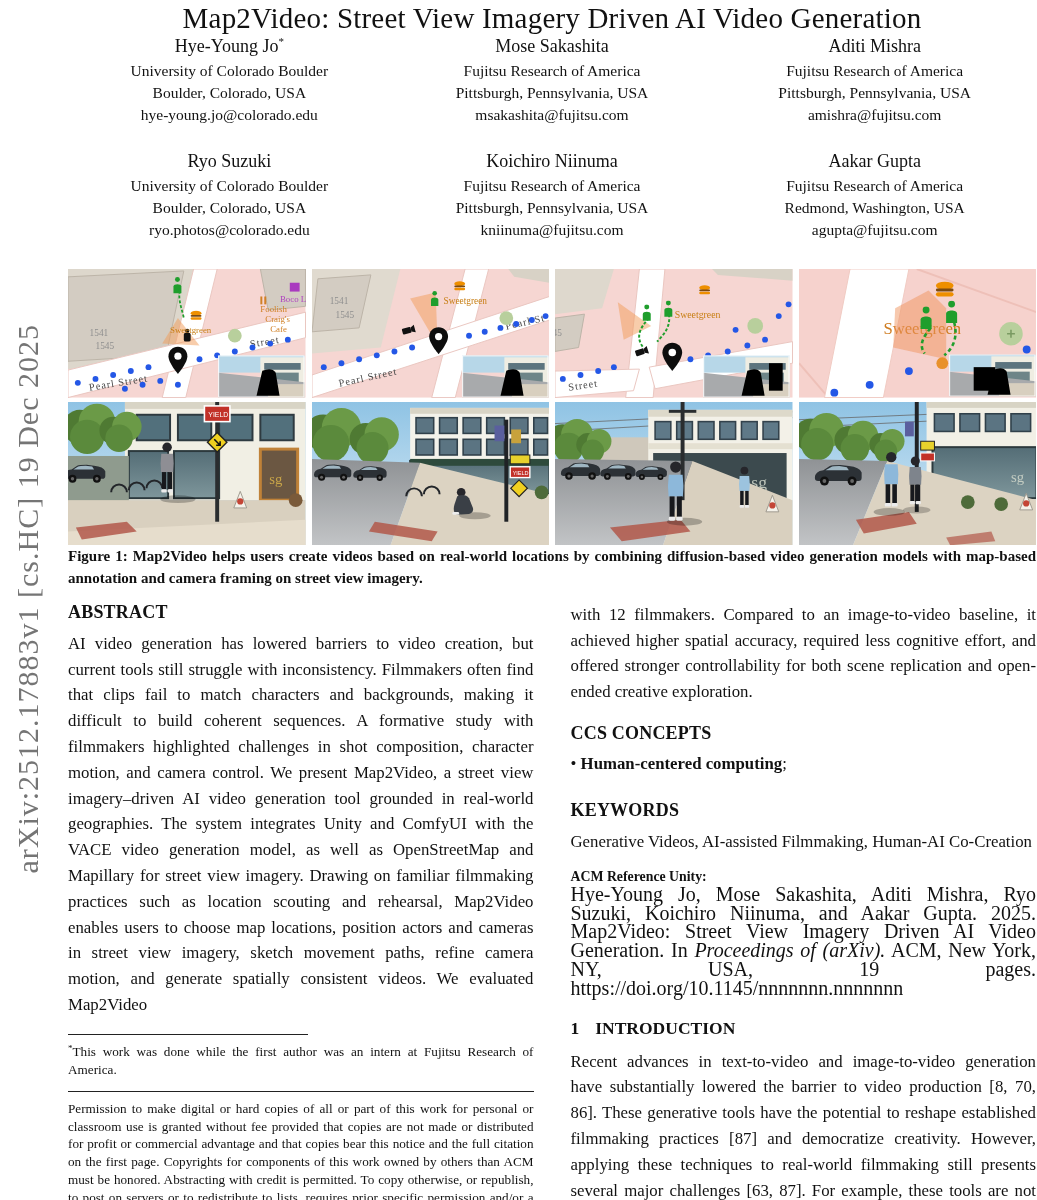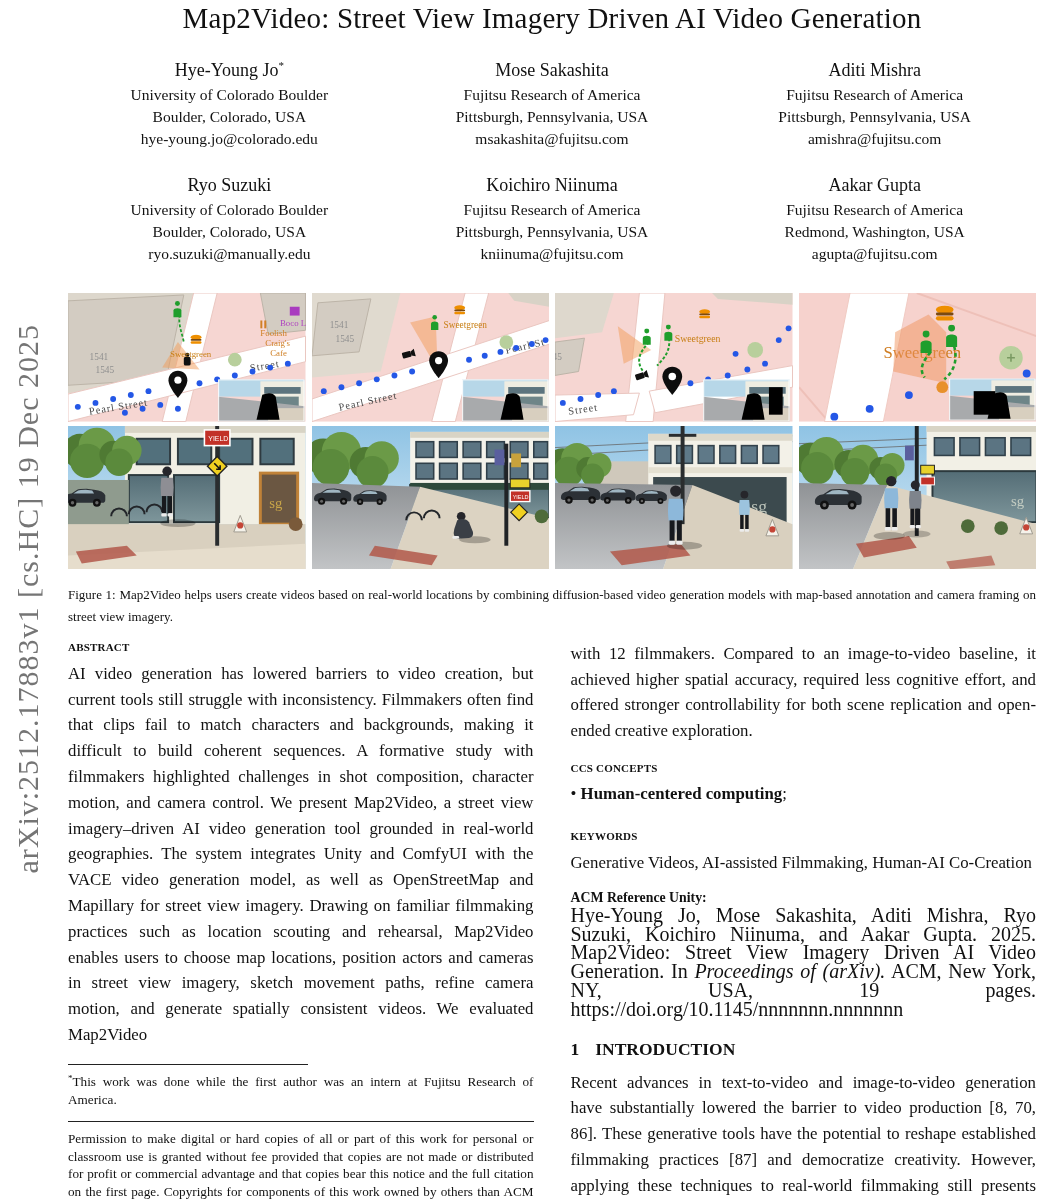--- a/index.html
+++ b/index.html
@@ -16,40 +16,40 @@
   .arxiv-banner span {
     writing-mode:vertical-rl; transform:rotate(180deg);
     font-size:30px; color:#757575; letter-spacing:1px; white-space:nowrap;
   }
   
   .page { position:absolute; left:68px; top:0; width:968px; }
   .title {
     text-align:center; font-size:29px; font-weight:normal; margin-top:2px;
     letter-spacing:.2px;
   }
-  .authors { display:grid; grid-template-columns:1fr 1fr 1fr; margin-top:24px; row-gap:24px; }
+  .authors { display:grid; grid-template-columns:1fr 1fr 1fr; row-gap:24px; }
   .author { text-align:center; }
   .author .name { font-size:18px; margin-bottom:3px; }
   .author .name sup { font-size:11px; }
   .author .line { font-size:15.5px; line-height:22px; }
   
   .figure-grid {
     margin-top:28px; display:grid; grid-template-columns:repeat(4,1fr);
     column-gap:6px;
   }
   .panel { display:flex; flex-direction:column; row-gap:4px; }
   .panel svg { display:block; width:100%; }
   .caption {
-    margin-top:15px; font-weight:normal; font-size:13px; line-height:22px;
+    font-weight:bold; font-size:15px; line-height:22px;
     text-align:justify;
   }
   
   .cols { display:flex; margin-top:13px; column-gap:37px; }
   .col { width:466px; }
-  .sec-head { font-size:11px; font-weight:bold; margin:18px 0 8px 0; letter-spacing:.2px;font-family:Liberation Serif, serif; }
+  .sec-head { font-size:18px; font-weight:bold; margin:18px 0 8px 0; letter-spacing:.2px;font-family:Liberation Serif, serif; }
   .sec-head.first { margin-top:0; }
   .body-text { font-size:16.8px; line-height:25.8px; text-align:justify; }
   .ccs-line { font-size:16.8px; line-height:24px; }
   .ccs-line b { font-weight:bold; }
   .small-head { font-size:13.8px; font-weight:bold; margin-top:14px; }
   .small-text { font-size:20px; line-height:18.8px; text-align:justify; }
   .intro-head { display:flex; column-gap:16px; font-size:17.5px; font-weight:bold; margin:20px 0 10px 0; }
   .fnrule1 { width:240px; border-top:1.6px solid #222; margin-top:16px; }
   .fnrule2 { width:100%; border-top:1px solid #222; margin-top:12px; }
   .footnote-text { font-size:13.2px; line-height:17.8px; text-align:justify; margin-top:5px; }
@@ -149,21 +149,21 @@
     <div class="author">
       <div class="name"><span>Aditi Mishra</span><sup></sup></div>
       <div class="line">Fujitsu Research of America</div>
       <div class="line">Pittsburgh, Pennsylvania, USA</div>
       <div class="line">amishra@fujitsu.com</div>
     </div>
     <div class="author">
       <div class="name"><span>Ryo Suzuki</span><sup></sup></div>
       <div class="line">University of Colorado Boulder</div>
       <div class="line">Boulder, Colorado, USA</div>
-      <div class="line">ryo.suzuki@manually.edu</div>
+      <div class="line">ryo.photos@colorado.edu</div>
     </div>
     <div class="author">
       <div class="name"><span>Koichiro Niinuma</span><sup></sup></div>
       <div class="line">Fujitsu Research of America</div>
       <div class="line">Pittsburgh, Pennsylvania, USA</div>
       <div class="line">kniinuma@fujitsu.com</div>
     </div>
     <div class="author">
       <div class="name"><span>Aakar Gupta</span><sup></sup></div>
       <div class="line">Fujitsu Research of America</div>

